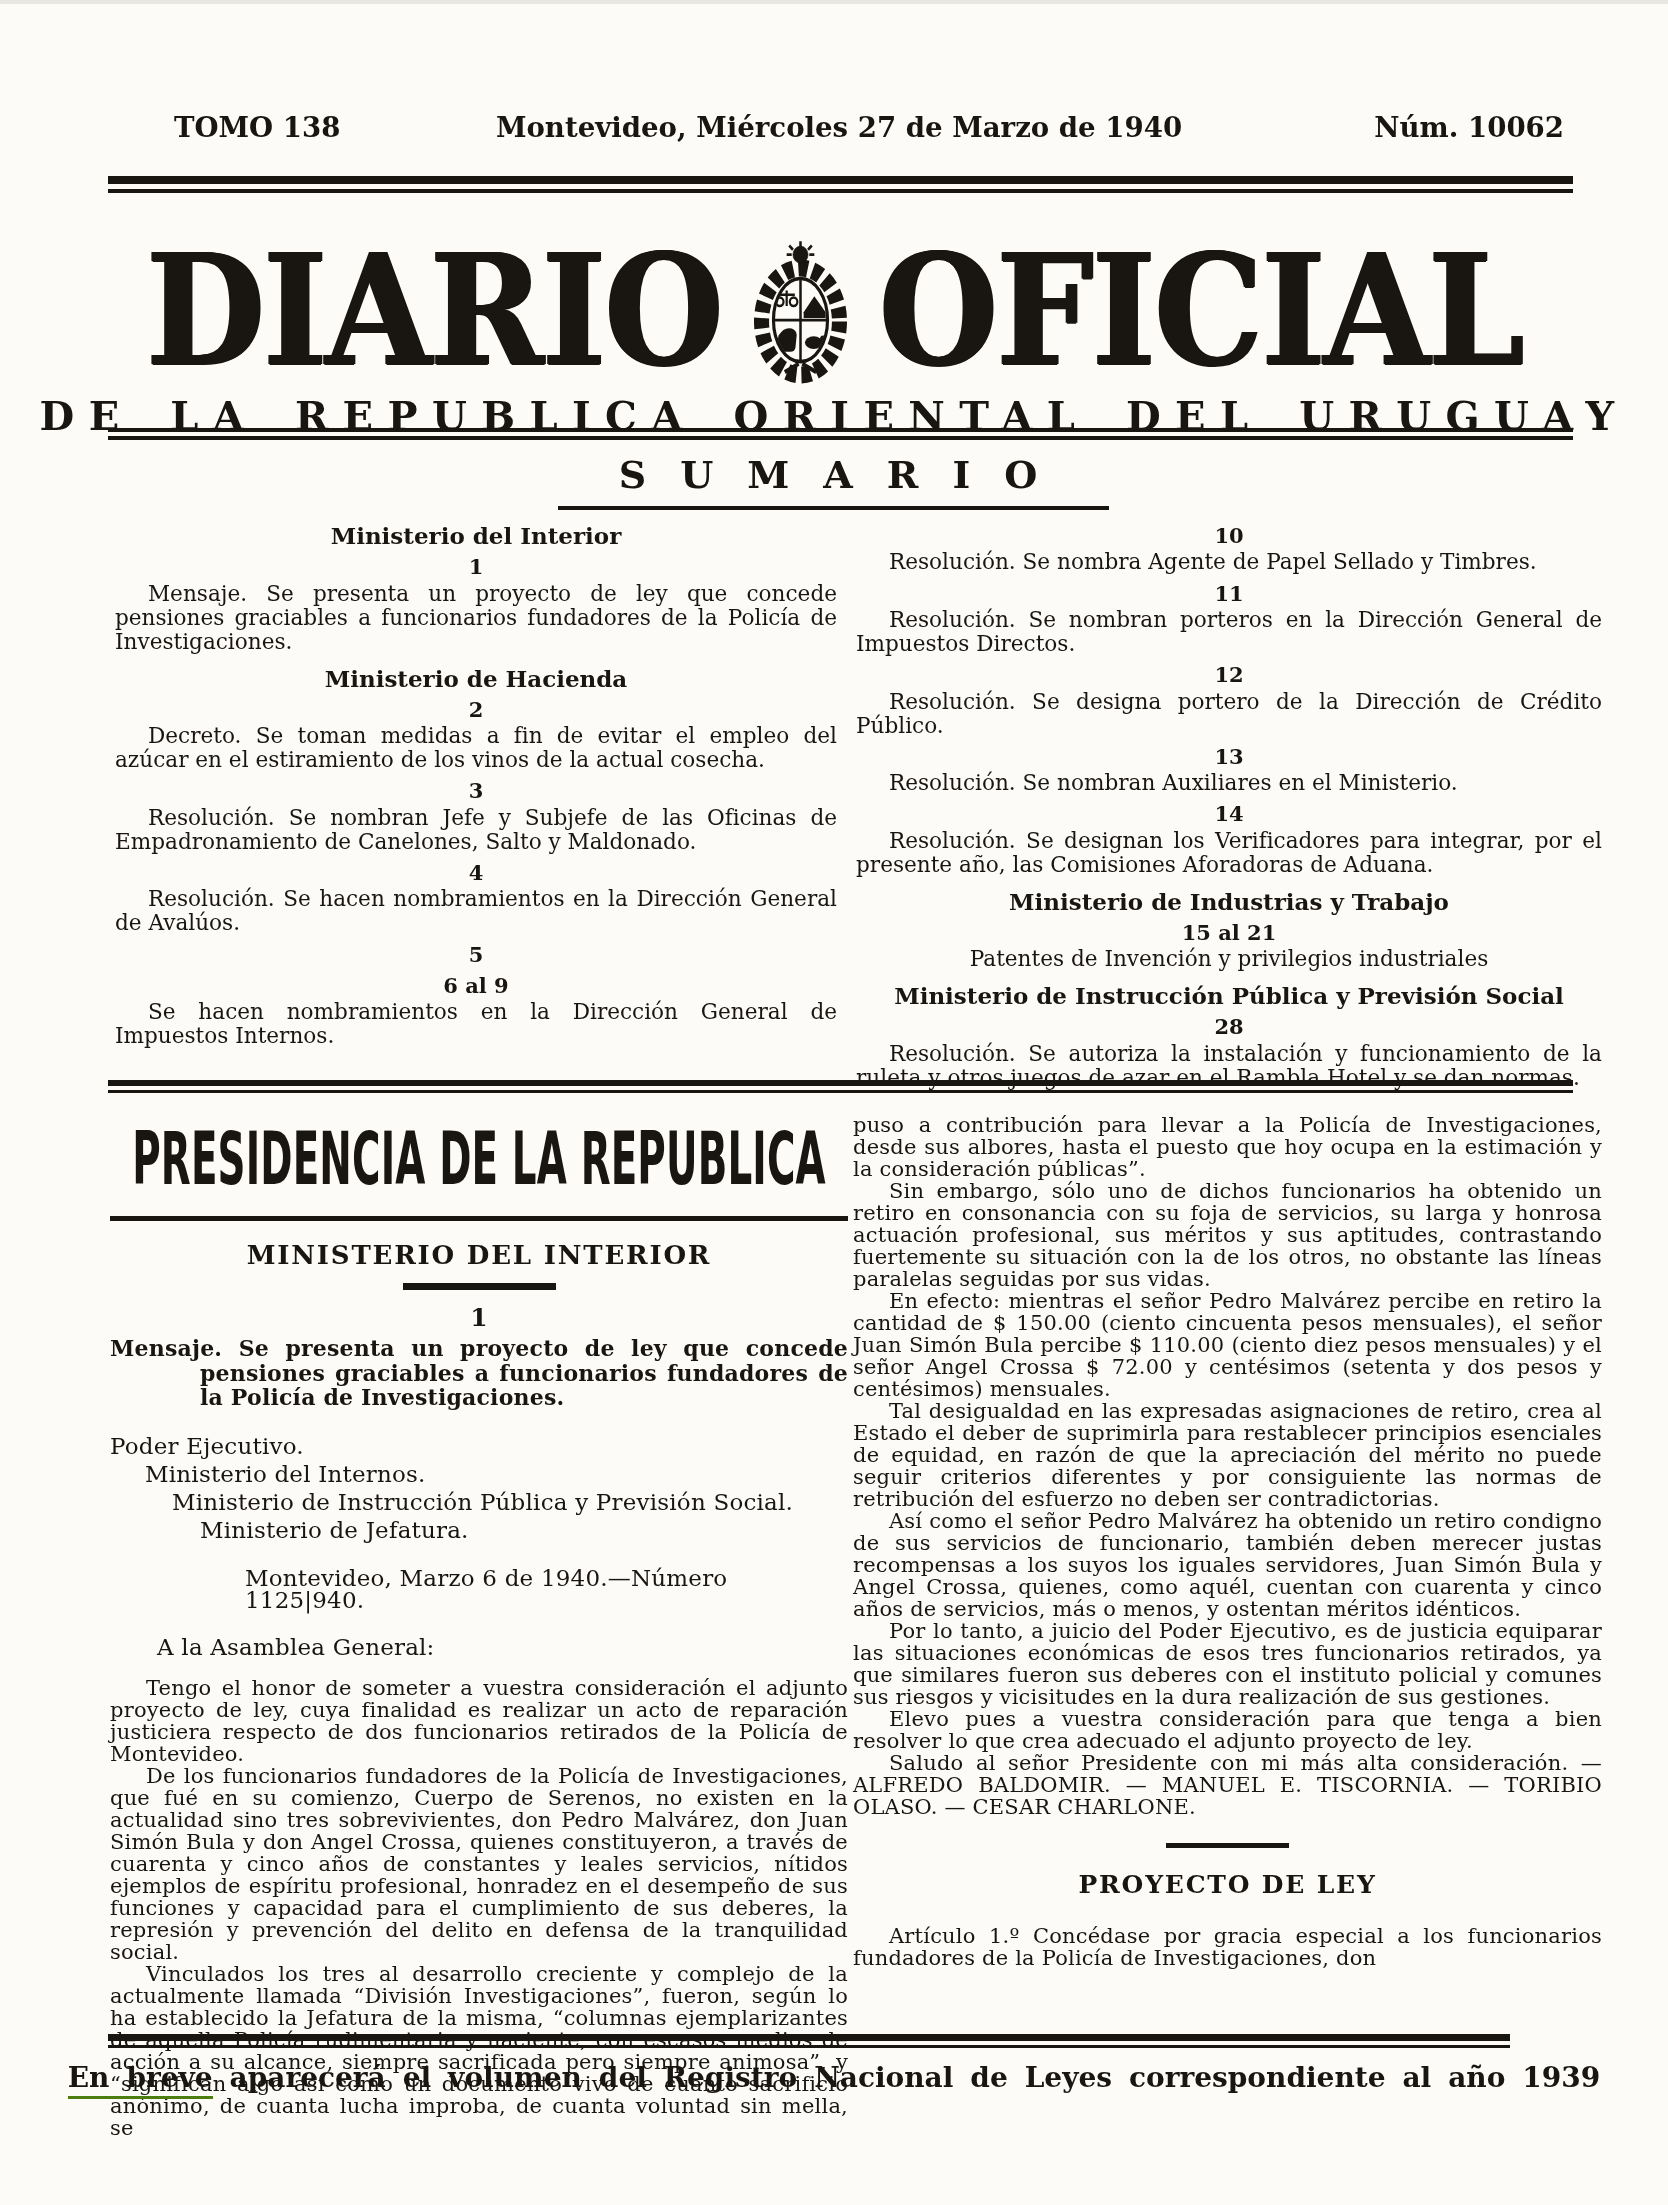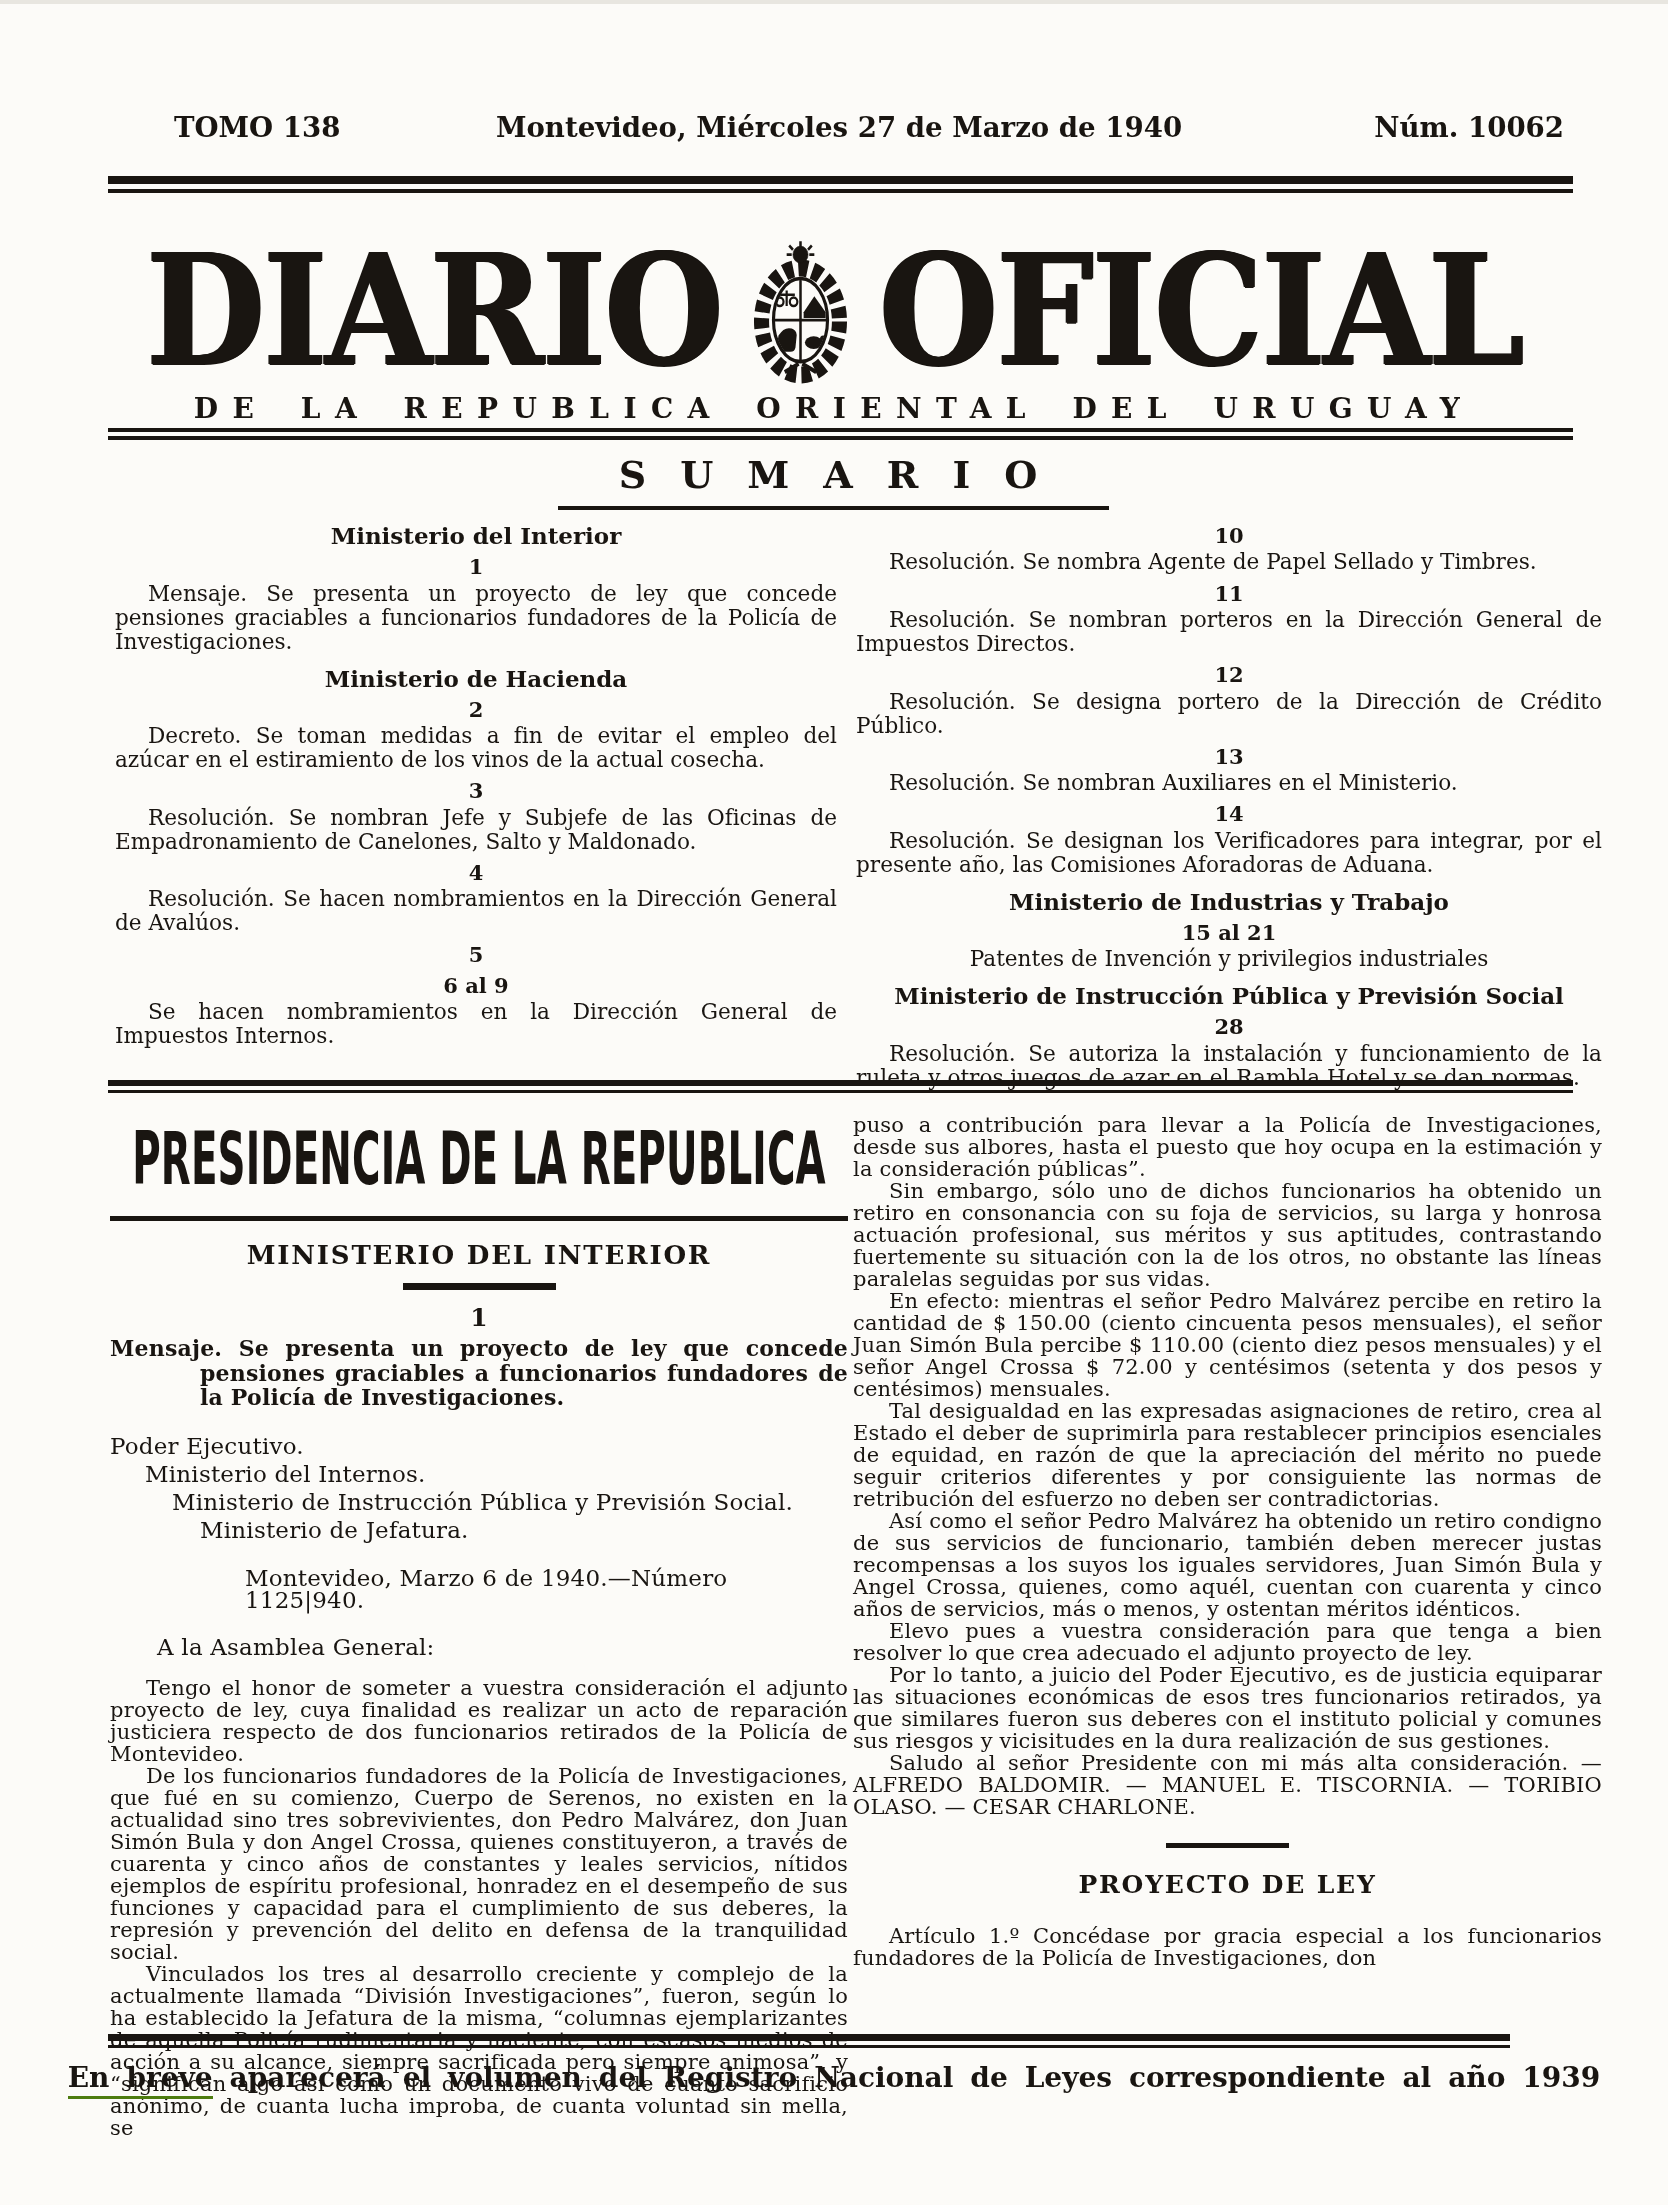--- a/index.html
+++ b/index.html
@@ -16,21 +16,21 @@
   .hdr{position:absolute;top:107px;left:108px;width:1462px;height:42px;font-weight:bold;font-size:27.6px;}
   .hdr .tomo{position:absolute;left:66px;top:0;}
   .hdr .date{position:absolute;left:50%;transform:translateX(-50%);top:0;}
   .hdr .num{position:absolute;right:6px;top:0;}
   .rule-a{position:absolute;top:172px;left:108px;width:1465px;height:4.8px;border-top:8.4px solid #191511;border-bottom:4.2px solid #191511;}
   
   .masthead{position:absolute;top:228px;left:108px;width:1453px;display:flex;justify-content:center;align-items:flex-start;gap:25px;transform:scaleY(1.12);transform-origin:top center;}
   .mast-word{font-weight:bold;font-size:137px;line-height:139px;letter-spacing:-1.8px;white-space:nowrap;
     text-shadow:1.2px 0 0 #191511,-1.2px 0 0 #191511,0 0.6px 0 #191511;}
   .emblem{margin-top:7.2px;flex:0 0 auto;}
-  .subtitle{position:absolute;top:388px;left:0;width:100%;text-align:center;font-weight:bold;font-size:28px;letter-spacing:14.4px;word-spacing:8.4px;}
+  .subtitle{position:absolute;top:388px;left:0;width:100%;text-align:center;font-weight:bold;font-size:40px;letter-spacing:14.4px;word-spacing:8.4px;}
   .rule-b{position:absolute;top:424px;left:108px;width:1465px;height:4.2px;border-top:4.2px solid #191511;border-bottom:4.2px solid #191511;}
   
   .sum-title{position:absolute;top:448px;left:0;width:100%;text-align:center;font-weight:bold;font-size:38px;letter-spacing:34px;padding-left:22px;box-sizing:border-box;}
   .sum-title-rule{position:absolute;top:502px;left:50%;margin-left:-276px;width:551px;height:4.2px;background:#191511;}
   .sum-col{position:absolute;font-size:21.6px;line-height:24px;}
   .sum-col.left{top:520px;left:115px;width:722px;}
   .sum-col.right{top:520px;left:856px;width:746px;}
   .s-heading{font-weight:bold;text-align:center;font-size:23px;margin:13px 0 4.8px;}
   .s-number{font-weight:bold;text-align:center;font-size:21px;margin:7.2px 0 2.4px;}
   .s-entry{text-align:justify;text-indent:33px;margin:0;}
@@ -181,22 +181,22 @@
     <p class="para">De los funcionarios fundadores de la Policía de Investigaciones, que fué en su comienzo, Cuerpo de Serenos, no existen en la actualidad sino tres sobrevivientes, don Pedro Malvárez, don Juan Simón Bula y don Angel Crossa, quienes constituyeron, a través de cuarenta y cinco años de constantes y leales servicios, nítidos ejemplos de espíritu profesional, honradez en el desempeño de sus funciones y capacidad para el cumplimiento de sus deberes, la represión y prevención del delito en defensa de la tranquilidad social.</p>
     <p class="para">Vinculados los tres al desarrollo creciente y complejo de la actualmente llamada “División Investigaciones”, fueron, según lo ha establecido la Jefatura de la misma, “columnas ejemplarizantes de aquella Policía rudimentaria y naciente, con escasos medios de acción a su alcance, siempre sacrificada pero siempre animosa”, y “significan algo así como un documento vivo de cuanto sacrificio anónimo, de cuanta lucha improba, de cuanta voluntad sin mella, se</p>
   </div>
 
   <div class="bcol right">
     <p class="para noindent">puso a contribución para llevar a la Policía de Investigaciones, desde sus albores, hasta el puesto que hoy ocupa en la estimación y la consideración públicas”.</p>
     <p class="para">Sin embargo, sólo uno de dichos funcionarios ha obtenido un retiro en consonancia con su foja de servicios, su larga y honrosa actuación profesional, sus méritos y sus aptitudes, contrastando fuertemente su situación con la de los otros, no obstante las líneas paralelas seguidas por sus vidas.</p>
     <p class="para">En efecto: mientras el señor Pedro Malvárez percibe en retiro la cantidad de $ 150.00 (ciento cincuenta pesos mensuales), el señor Juan Simón Bula percibe $ 110.00 (ciento diez pesos mensuales) y el señor Angel Crossa $ 72.00 y centésimos (setenta y dos pesos y centésimos) mensuales.</p>
     <p class="para">Tal desigualdad en las expresadas asignaciones de retiro, crea al Estado el deber de suprimirla para restablecer principios esenciales de equidad, en razón de que la apreciación del mérito no puede seguir criterios diferentes y por consiguiente las normas de retribución del esfuerzo no deben ser contradictorias.</p>
     <p class="para">Así como el señor Pedro Malvárez ha obtenido un retiro condigno de sus servicios de funcionario, también deben merecer justas recompensas a los suyos los iguales servidores, Juan Simón Bula y Angel Crossa, quienes, como aquél, cuentan con cuarenta y cinco años de servicios, más o menos, y ostentan méritos idénticos.</p>
+    <p class="para">Por lo tanto, a juicio del Poder Ejecutivo, es de justicia equiparar las situaciones económicas de esos tres funcionarios retirados, ya que similares fueron sus deberes con el instituto policial y comunes sus riesgos y vicisitudes en la dura realización de sus gestiones.</p>
     <p class="para">Elevo pues a vuestra consideración para que tenga a bien resolver lo que crea adecuado el adjunto proyecto de ley.</p>
-    <p class="para">Por lo tanto, a juicio del Poder Ejecutivo, es de justicia equiparar las situaciones económicas de esos tres funcionarios retirados, ya que similares fueron sus deberes con el instituto policial y comunes sus riesgos y vicisitudes en la dura realización de sus gestiones.</p>
     <p class="para">Saludo al señor Presidente con mi más alta consideración. — ALFREDO BALDOMIR. — MANUEL E. TISCORNIA. — TORIBIO OLASO. — CESAR CHARLONE.</p>
     <div class="sep-rule"></div>
     <div class="law-title">PROYECTO DE LEY</div>
     <p class="law-para">Artículo 1.º Concédase por gracia especial a los funcionarios fundadores de la Policía de Investigaciones, don</p>
   </div>
 
   <div class="rule-d"></div>
   <div class="footer-notice">
     <span class="lead-words">En breve</span>
     <span>aparecerá el volumen del Registro Nacional de Leyes correspondiente al año 1939</span>

